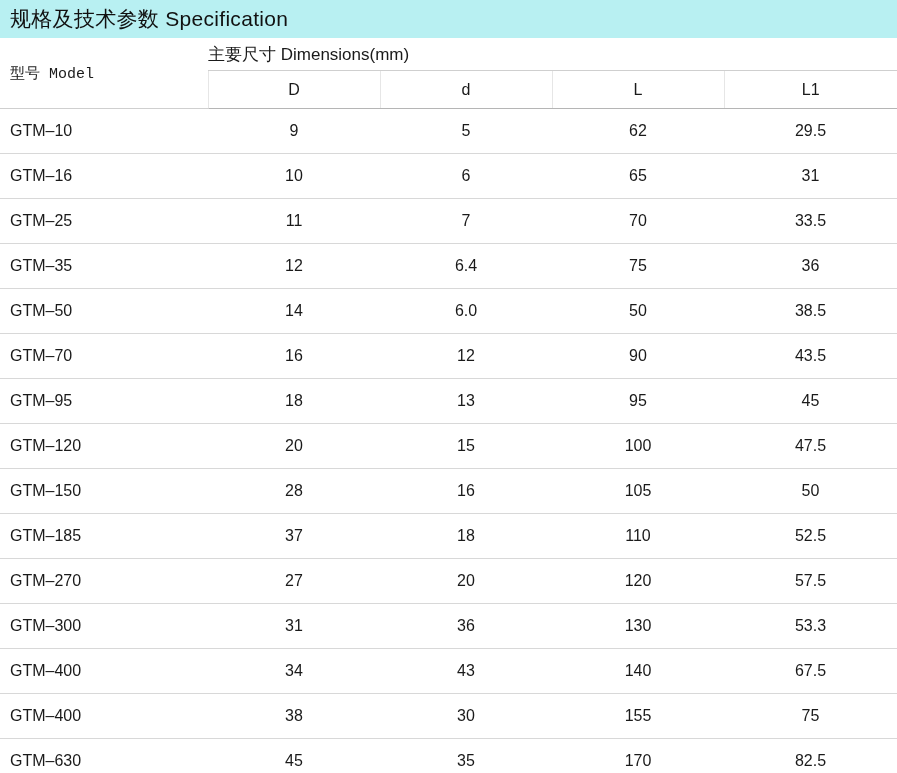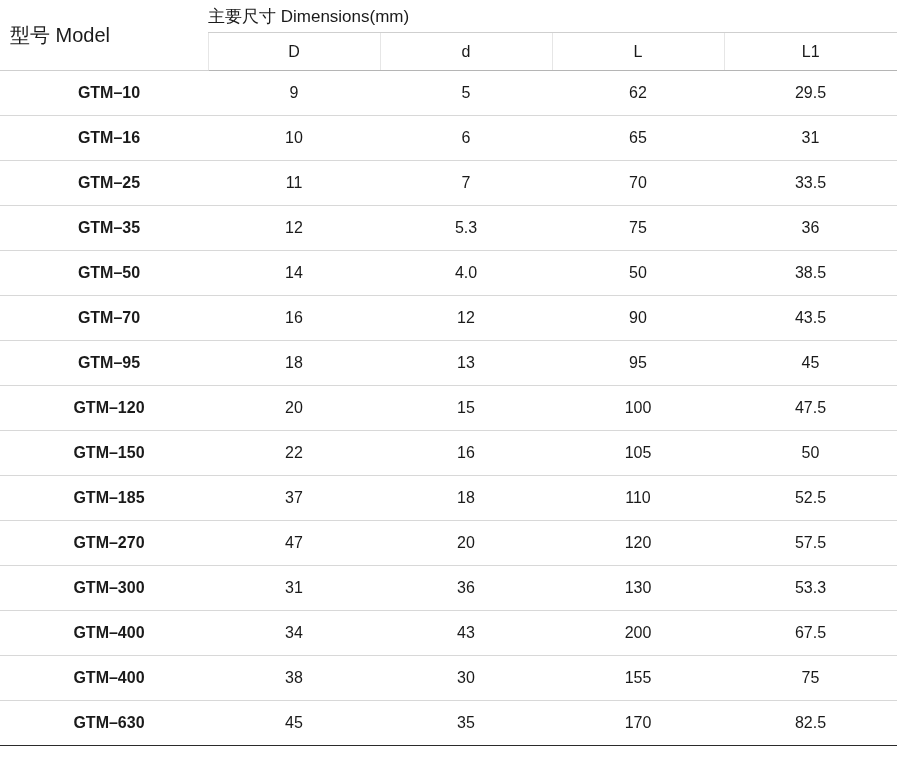--- a/index.html
+++ b/index.html
@@ -36,26 +36,27 @@
     border-collapse: collapse;
     table-layout: fixed;
   }
   table.spec col.c-model { width: 208px; }
   table.spec col.c-d     { width: 172px; }
   table.spec col.c-dd    { width: 172px; }
   table.spec col.c-l     { width: 172px; }
   table.spec col.c-l1    { width: 173px; }
 
   .hdr-model {
-    font-size: 20px;
+    font-size: 15px;
     text-align: left;
     padding: 0 0 0 10px;
     vertical-align: middle;
     border-bottom: 1px solid #cfcfcf;
     height: 70px;
+    font-family: Liberation Mono, monospace;
   }
   .hdr-dims {
     font-size: 17px;
     text-align: left;
     border-bottom: 1px solid #cfcfcf;
     height: 32px;
     padding: 0;
     vertical-align: middle;
   }
   .hdr-sub {
@@ -71,34 +72,36 @@
   }
   tbody td {
     height: 44px;
     font-size: 16px;
     text-align: center;
     border-bottom: 1px solid #d8d8d8;
     padding: 0;
     vertical-align: middle;
   }
   tbody td.model {
-    text-align: center;
+    text-align: left;
     padding-left: 10px;
     font-size: 16px;
-    font-weight: bold;
   }
   tbody tr:last-child td {
     border-bottom: 1px solid #2b2b2b;
   }
 </style>
 </head>
 <body>
 
 <div class="page">
 
+  <div class="title-bar">
+    <span class="title-text">规格及技术参数  Specification</span>
+  </div>
 
   <table class="spec">
     <colgroup>
       <col class="c-model">
       <col class="c-d">
       <col class="c-dd">
       <col class="c-l">
       <col class="c-l1">
     </colgroup>
     <thead>
@@ -131,28 +134,28 @@
         <tr>
           <td class="model">GTM–25</td>
           <td>11</td>
           <td>7</td>
           <td>70</td>
           <td>33.5</td>
         </tr>
         <tr>
           <td class="model">GTM–35</td>
           <td>12</td>
-          <td>5.3</td>
+          <td>6.4</td>
           <td>75</td>
           <td>36</td>
         </tr>
         <tr>
           <td class="model">GTM–50</td>
           <td>14</td>
-          <td>4.0</td>
+          <td>6.0</td>
           <td>50</td>
           <td>38.5</td>
         </tr>
         <tr>
           <td class="model">GTM–70</td>
           <td>16</td>
           <td>12</td>
           <td>90</td>
           <td>43.5</td>
         </tr>
@@ -165,51 +168,51 @@
         </tr>
         <tr>
           <td class="model">GTM–120</td>
           <td>20</td>
           <td>15</td>
           <td>100</td>
           <td>47.5</td>
         </tr>
         <tr>
           <td class="model">GTM–150</td>
-          <td>22</td>
+          <td>28</td>
           <td>16</td>
           <td>105</td>
           <td>50</td>
         </tr>
         <tr>
           <td class="model">GTM–185</td>
           <td>37</td>
           <td>18</td>
           <td>110</td>
           <td>52.5</td>
         </tr>
         <tr>
           <td class="model">GTM–270</td>
-          <td>47</td>
+          <td>27</td>
           <td>20</td>
           <td>120</td>
           <td>57.5</td>
         </tr>
         <tr>
           <td class="model">GTM–300</td>
           <td>31</td>
           <td>36</td>
           <td>130</td>
           <td>53.3</td>
         </tr>
         <tr>
           <td class="model">GTM–400</td>
           <td>34</td>
           <td>43</td>
-          <td>200</td>
+          <td>140</td>
           <td>67.5</td>
         </tr>
         <tr>
           <td class="model">GTM–400</td>
           <td>38</td>
           <td>30</td>
           <td>155</td>
           <td>75</td>
         </tr>
         <tr>

